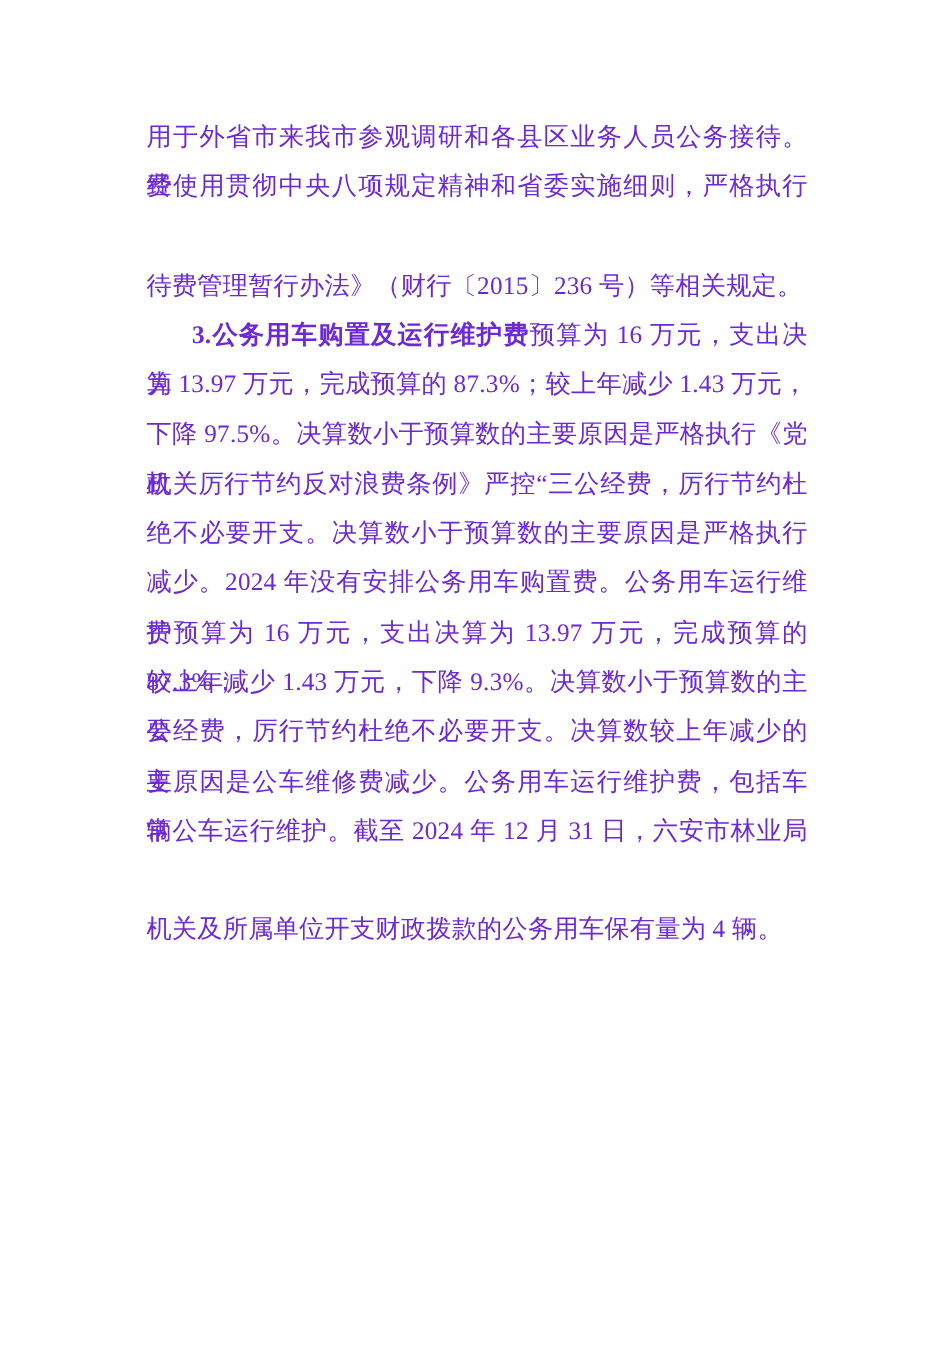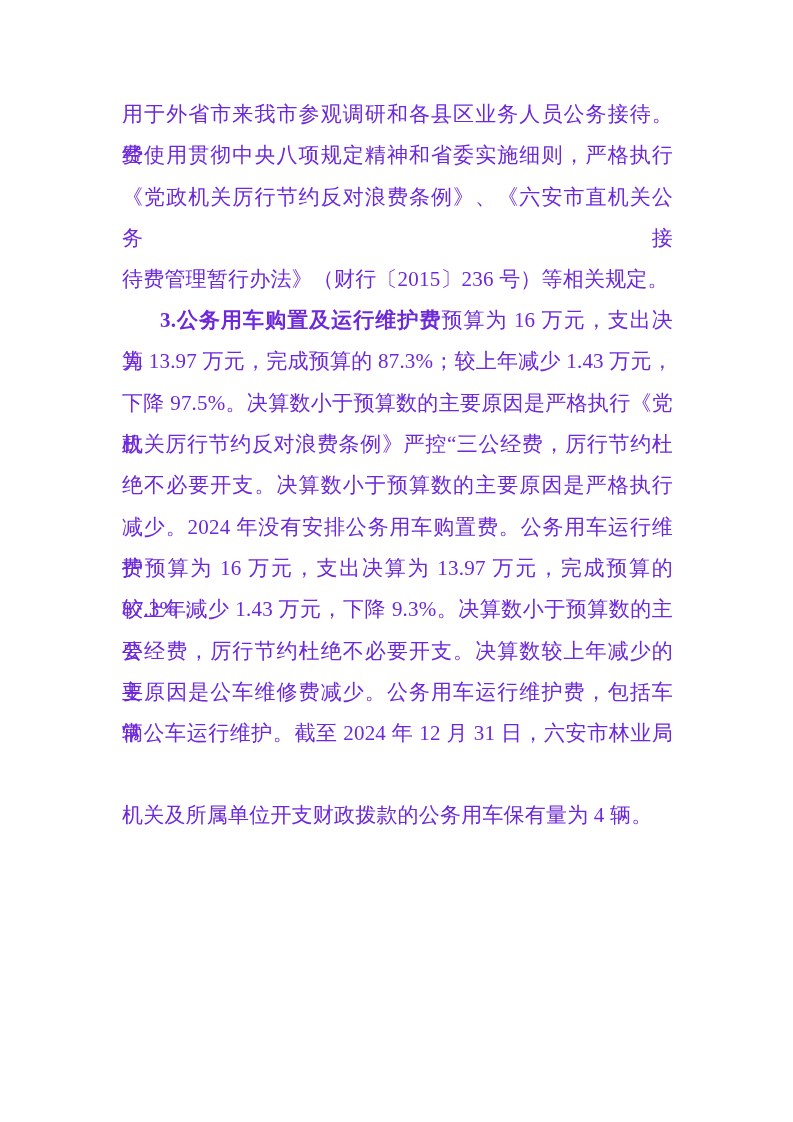--- a/index.html
+++ b/index.html
@@ -45,21 +45,20 @@
 </style>
 </head>
 <body>
 
 <div class="page">
   <div class="textblock">
 
     <div>
       <div class="line">用于外省市来我市参观调研和各县区业务人员公务接待。经</div>
       <div class="line">费使用贯彻中央八项规定精神和省委实施细则，严格执行</div>
-      <div class="line">《党政机关厉行节约反对浪费条例》、《六安市直机关公务接</div>
       <div class="line para-end">待费管理暂行办法》（财行〔2015〕236 号）等相关规定。</div>
     </div>
 
     <div>
       <div class="line indent"><span class="bold-run">3.公务用车购置及运行维护费</span><span>预算为 16 万元，支出决算</span></div>
       <div class="line">为 13.97 万元，完成预算的 87.3%；较上年减少 1.43 万元，</div>
       <div class="line">下降 97.5%。决算数小于预算数的主要原因是严格执行《党政</div>
       <div class="line">机关厉行节约反对浪费条例》严控“三公经费，厉行节约杜</div>
       <div class="line">绝不必要开支。决算数小于预算数的主要原因是严格执行</div>
       <div class="line">减少。2024 年没有安排公务用车购置费。公务用车运行维护</div>

